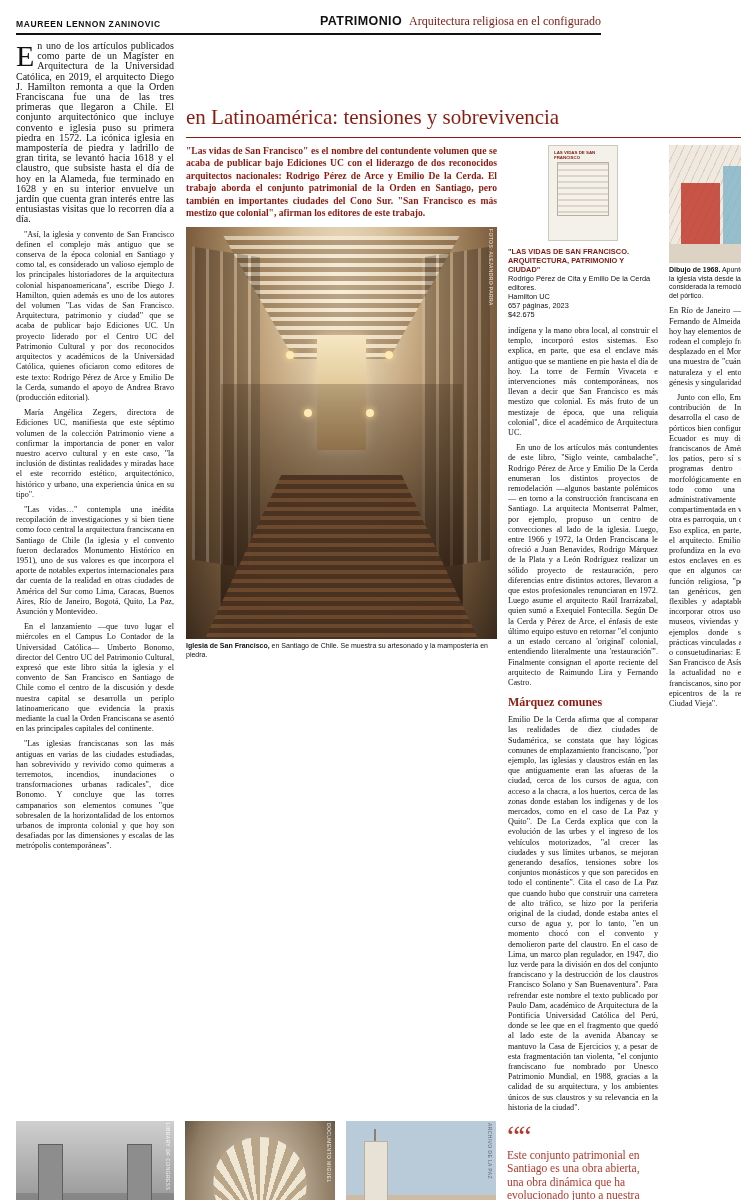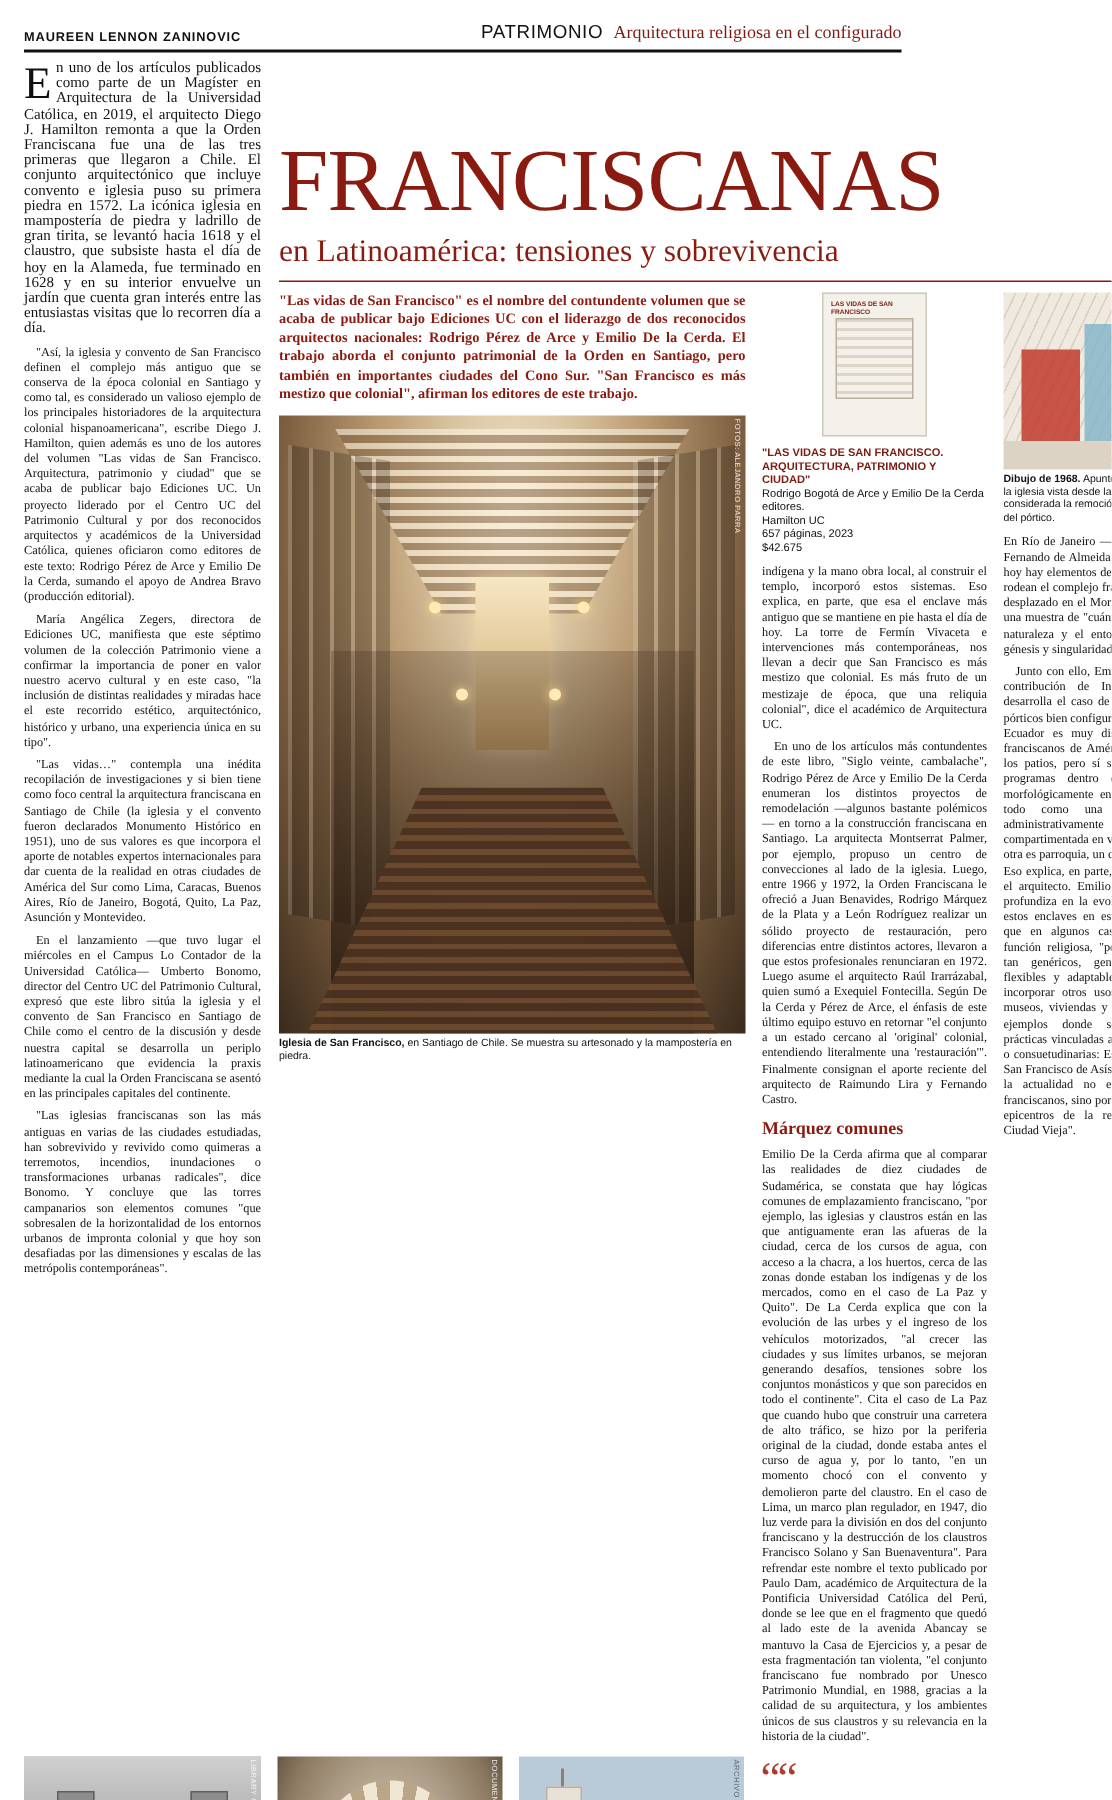--- a/index.html
+++ b/index.html
@@ -21,21 +21,21 @@
     border-bottom: 2px solid #111; padding-bottom: 4px; margin-bottom: 6px;
   }
   .byline {
     font-family:"Liberation Sans", sans-serif;
     font-size: 8.5px; letter-spacing:.6px; font-weight:700; color:#111;
     text-transform: uppercase;
   }
   .section-tag { display:flex; align-items:baseline; gap:7px; }
   .section-tag .kicker {
     font-family:"Liberation Sans", sans-serif;
-    font-weight:400; font-size:12.5px; letter-spacing:.4px; color:#111;
+    font-weight:700; font-size:12.5px; letter-spacing:.4px; color:#111;
   }
   .section-tag .sub {
     font-family:"Liberation Serif", serif;
     font-size:12px; color:#7a1c12; font-style:normal;
   }
 
   
   .topzone { display:flex; gap:12px; }
   .col-left { width: 158px; flex:0 0 158px; }
   .head-area { flex:1; }
@@ -200,21 +200,20 @@
       <div class="par indent">"Así, la iglesia y convento de San Francisco definen el complejo más antiguo que se conserva de la época colonial en Santiago y como tal, es considerado un valioso ejemplo de los principales historiadores de la arquitectura colonial hispanoamericana", escribe Diego J. Hamilton, quien además es uno de los autores del volumen "Las vidas de San Francisco. Arquitectura, patrimonio y ciudad" que se acaba de publicar bajo Ediciones UC. Un proyecto liderado por el Centro UC del Patrimonio Cultural y por dos reconocidos arquitectos y académicos de la Universidad Católica, quienes oficiaron como editores de este texto: Rodrigo Pérez de Arce y Emilio De la Cerda, sumando el apoyo de Andrea Bravo (producción editorial).</div>
       <div class="par indent">María Angélica Zegers, directora de Ediciones UC, manifiesta que este séptimo volumen de la colección Patrimonio viene a confirmar la importancia de poner en valor nuestro acervo cultural y en este caso, "la inclusión de distintas realidades y miradas hace el este recorrido estético, arquitectónico, histórico y urbano, una experiencia única en su tipo".</div>
       <div class="par indent">"Las vidas…" contempla una inédita recopilación de investigaciones y si bien tiene como foco central la arquitectura franciscana en Santiago de Chile (la iglesia y el convento fueron declarados Monumento Histórico en 1951), uno de sus valores es que incorpora el aporte de notables expertos internacionales para dar cuenta de la realidad en otras ciudades de América del Sur como Lima, Caracas, Buenos Aires, Río de Janeiro, Bogotá, Quito, La Paz, Asunción y Montevideo.</div>
       <div class="par indent">En el lanzamiento —que tuvo lugar el miércoles en el Campus Lo Contador de la Universidad Católica— Umberto Bonomo, director del Centro UC del Patrimonio Cultural, expresó que este libro sitúa la iglesia y el convento de San Francisco en Santiago de Chile como el centro de la discusión y desde nuestra capital se desarrolla un periplo latinoamericano que evidencia la praxis mediante la cual la Orden Franciscana se asentó en las principales capitales del continente.</div>
       <div class="par indent">"Las iglesias franciscanas son las más antiguas en varias de las ciudades estudiadas, han sobrevivido y revivido como quimeras a terremotos, incendios, inundaciones o transformaciones urbanas radicales", dice Bonomo. Y concluye que las torres campanarios son elementos comunes "que sobresalen de la horizontalidad de los entornos urbanos de impronta colonial y que hoy son desafiadas por las dimensiones y escalas de las metrópolis contemporáneas".</div>
     </div>
 
     <div class="head-area">
       <h1 class="title">
         <br>
-        <span>FRANCISCANAS</span>
       </h1>
       <h2 class="subtitle">en Latinoamérica: tensiones y sobrevivencia</h2>
       <div class="lede-rule"></div>
 
       <div style="display:flex; gap:11px;">
         <div style="flex:0 0 311px;">
           <div class="lede">"Las vidas de San Francisco" es el nombre del contundente volumen que se acaba de publicar bajo Ediciones UC con el liderazgo de dos reconocidos arquitectos nacionales: Rodrigo Pérez de Arce y Emilio De la Cerda. El trabajo aborda el conjunto patrimonial de la Orden en Santiago, pero también en importantes ciudades del Cono Sur. "San Francisco es más mestizo que colonial", afirman los editores de este trabajo.</div>
 
           <div class="photo church" style="margin-top:8px;">
             <div class="ceiling"></div>
@@ -234,21 +233,21 @@
           </div>
         </div>
 
         <div style="flex:0 0 150px;">
           <div class="bookcover">
             <div class="bt">LAS VIDAS DE SAN FRANCISCO</div>
             <div class="plan"></div>
           </div>
           <div class="book-block">
             <div class="b-title">"LAS VIDAS DE SAN FRANCISCO. ARQUITECTURA, PATRIMONIO Y CIUDAD"</div>
-            <div>Rodrigo Bogotá de Arce y Emilio De la Cerda editores.</div>
+            <div>Rodrigo Pérez de Cita y Emilio De la Cerda editores.</div>
             <div>Hamilton UC</div>
             <div>657 páginas, 2023</div>
             <div>$42.675</div>
           </div>
 
           <div class="par" style="margin-top:7px;">indígena y la mano obra local, al construir el templo, incorporó estos sistemas. Eso explica, en parte, que esa el enclave más antiguo que se mantiene en pie hasta el día de hoy. La torre de Fermín Vivaceta e intervenciones más contemporáneas, nos llevan a decir que San Francisco es más mestizo que colonial. Es más fruto de un mestizaje de época, que una reliquia colonial", dice el académico de Arquitectura UC.</div>
           <div class="par indent">En uno de los artículos más contundentes de este libro, "Siglo veinte, cambalache", Rodrigo Pérez de Arce y Emilio De la Cerda enumeran los distintos proyectos de remodelación —algunos bastante polémicos— en torno a la construcción franciscana en Santiago. La arquitecta Montserrat Palmer, por ejemplo, propuso un centro de convecciones al lado de la iglesia. Luego, entre 1966 y 1972, la Orden Franciscana le ofreció a Juan Benavides, Rodrigo Márquez de la Plata y a León Rodríguez realizar un sólido proyecto de restauración, pero diferencias entre distintos actores, llevaron a que estos profesionales renunciaran en 1972. Luego asume el arquitecto Raúl Irarrázabal, quien sumó a Exequiel Fontecilla. Según De la Cerda y Pérez de Arce, el énfasis de este último equipo estuvo en retornar "el conjunto a un estado cercano al 'original' colonial, entendiendo literalmente una 'restauración'". Finalmente consignan el aporte reciente del arquitecto de Raimundo Lira y Fernando Castro.</div>
           <div class="subhead">Márquez comunes</div>
           <div class="par">Emilio De la Cerda afirma que al comparar las realidades de diez ciudades de Sudamérica, se constata que hay lógicas comunes de emplazamiento franciscano, "por ejemplo, las iglesias y claustros están en las que antiguamente eran las afueras de la ciudad, cerca de los cursos de agua, con acceso a la chacra, a los huertos, cerca de las zonas donde estaban los indígenas y de los mercados, como en el caso de La Paz y Quito". De La Cerda explica que con la evolución de las urbes y el ingreso de los vehículos motorizados, "al crecer las ciudades y sus límites urbanos, se mejoran generando desafíos, tensiones sobre los conjuntos monásticos y que son parecidos en todo el continente". Cita el caso de La Paz que cuando hubo que construir una carretera de alto tráfico, se hizo por la periferia original de la ciudad, donde estaba antes el curso de agua y, por lo tanto, "en un momento chocó con el convento y demolieron parte del claustro. En el caso de Lima, un marco plan regulador, en 1947, dio luz verde para la división en dos del conjunto franciscano y la destrucción de los claustros Francisco Solano y San Buenaventura". Para refrendar este nombre el texto publicado por Paulo Dam, académico de Arquitectura de la Pontificia Universidad Católica del Perú, donde se lee que en el fragmento que quedó al lado este de la avenida Abancay se mantuvo la Casa de Ejercicios y, a pesar de esta fragmentación tan violenta, "el conjunto franciscano fue nombrado por Unesco Patrimonio Mundial, en 1988, gracias a la calidad de su arquitectura, y los ambientes únicos de sus claustros y su relevancia en la historia de la ciudad".</div>
         </div>

